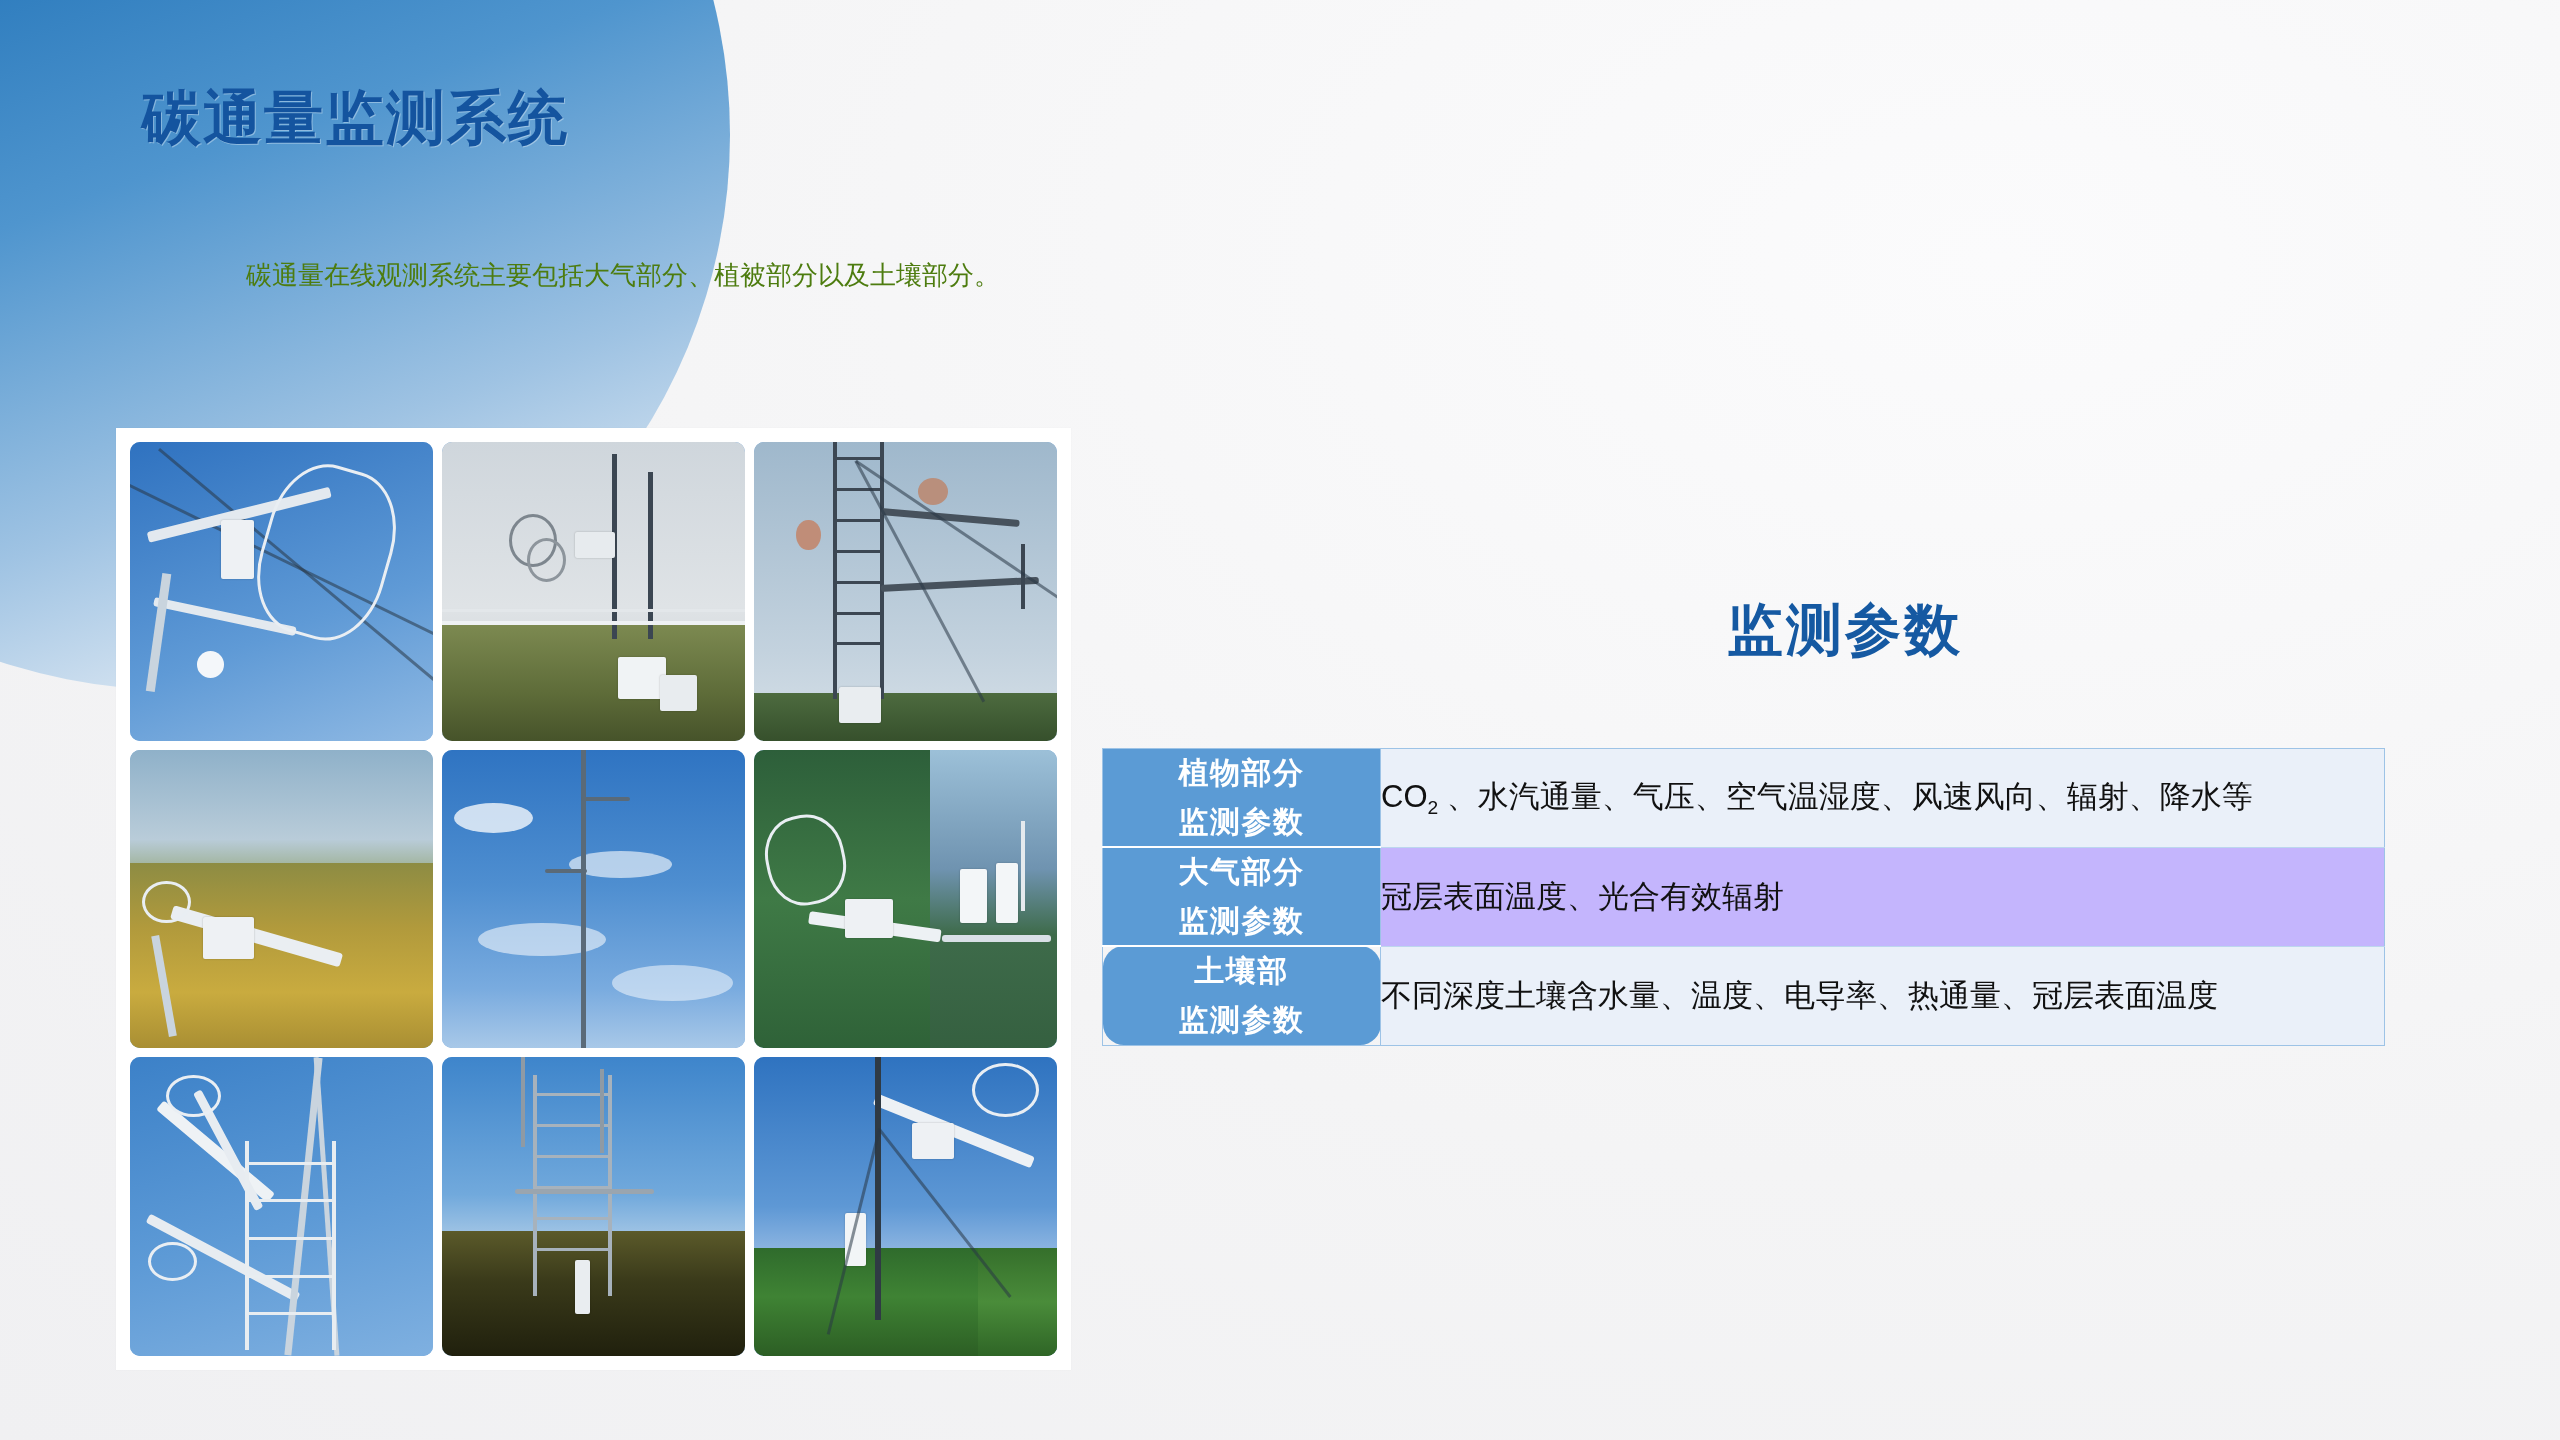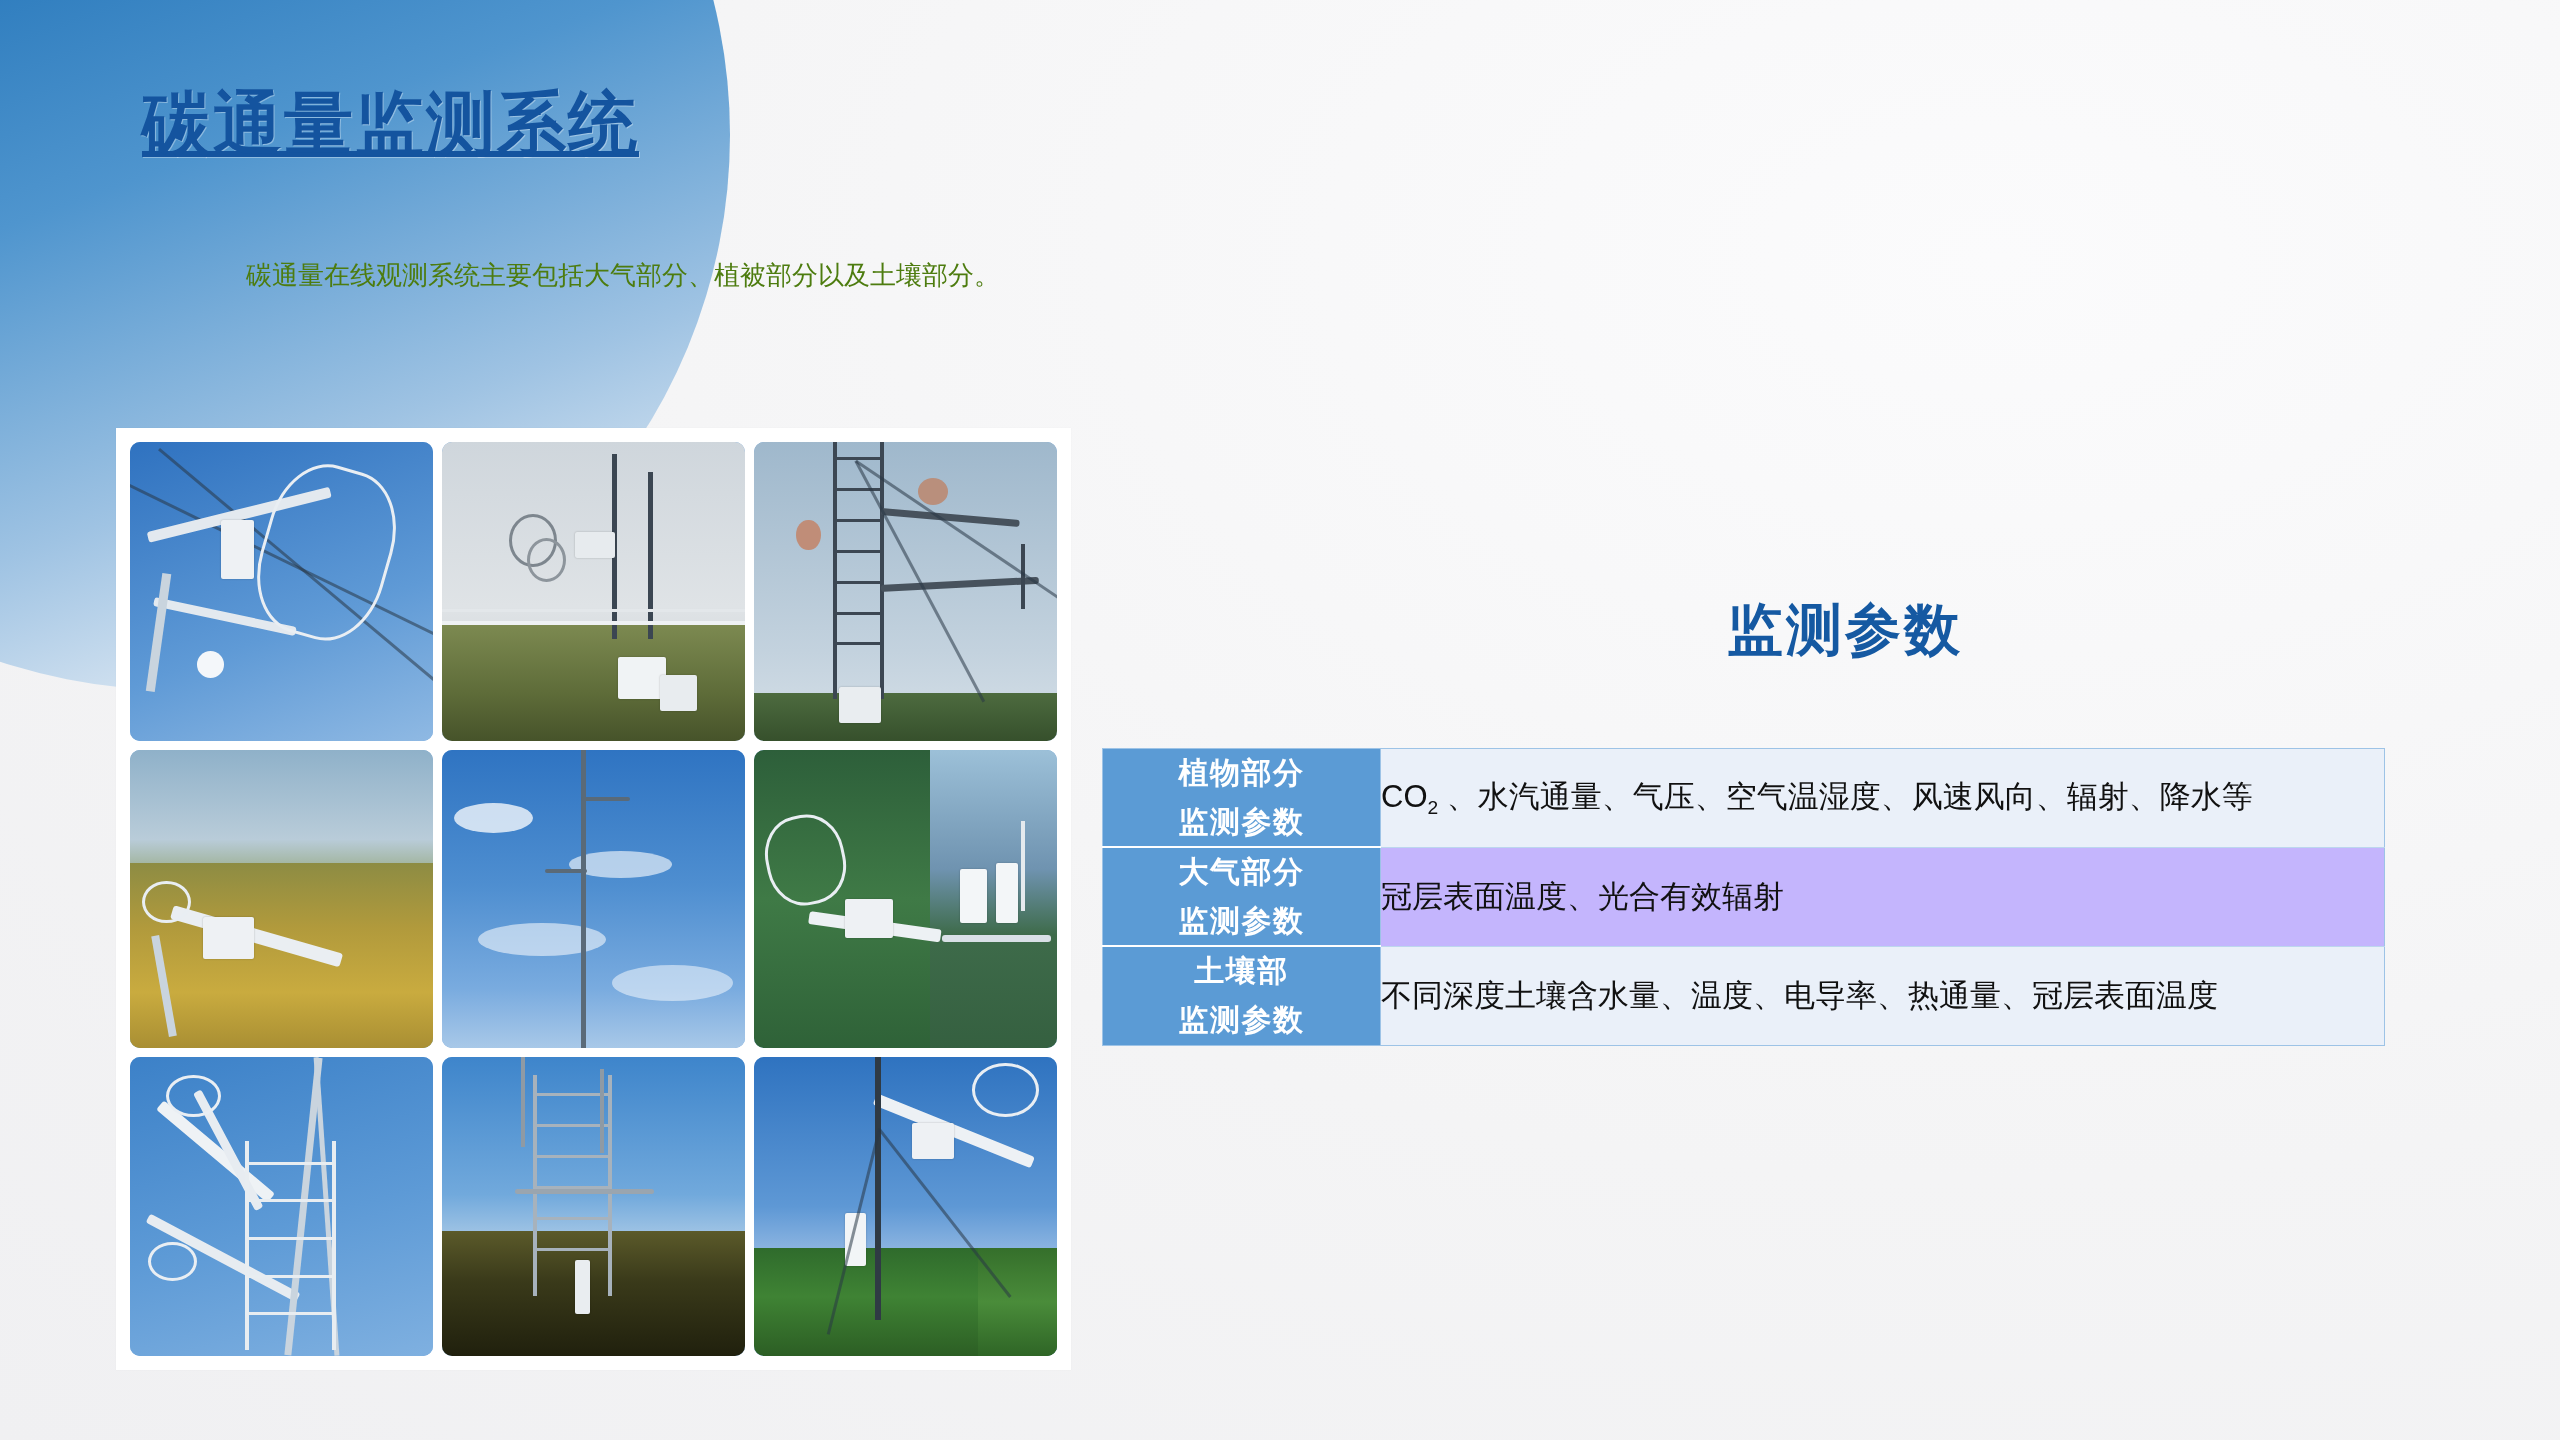--- a/index.html
+++ b/index.html
@@ -19,25 +19,24 @@
   }
   #bg-sheen{
     position:absolute; inset:0;
     background:radial-gradient(ellipse at 78% 18%,#fbfbfc 0%,#f4f4f5 55%,#f0f0f2 100%);
     z-index:-1;
   }
 
   
   #page-title{
     position:absolute; left:142px; top:88px;
-    font-size:69px; font-weight:bold; color:#14549f;
+    font-size:59px; font-weight:bold; color:#14549f;
     letter-spacing:2px; line-height:1.05;
     z-index:4; white-space:nowrap;
     text-shadow:1px 1px 0 rgba(255,255,255,.35);
-    text-decoration:underline;
   }
 
   
   #intro{ position:absolute; left:246px; top:258px; z-index:3; }
   .para{
     font-size:26px; color:#4d7c0f; line-height:1.35;
     white-space:nowrap; margin-bottom:53px;
   }
 
   
@@ -98,21 +97,21 @@
     padding:14px 0;
   }
   td.rowvalue{
     font-size:31px; color:#111111; line-height:1.48;
     padding:16px 0 16px 14px;
     border-bottom:1px solid #bcd6ee;
     position:relative;
   }
   tr.alt td.rowvalue{ background:#eaf0f9; }
   tr.plain td.rowvalue{ background:#c4b5fd; }
-  tr:last-child td.rowlabel{ border-bottom:none; }
+  tr:last-child td.rowlabel{ border-bottom:none;border-radius:21px; }
   tr:last-child td.rowvalue{ border-bottom:none; }
   .valtext{ display:block; width:1095px; white-space:normal; word-break:break-all; }
   .valtext.wide{ width:1085px; }
   sub{ font-size:.62em; vertical-align:sub; }
 </style>
 </head>
 <body>
 
 <div id="bg-sheen"></div>
 <div id="corner-circle"></div>

